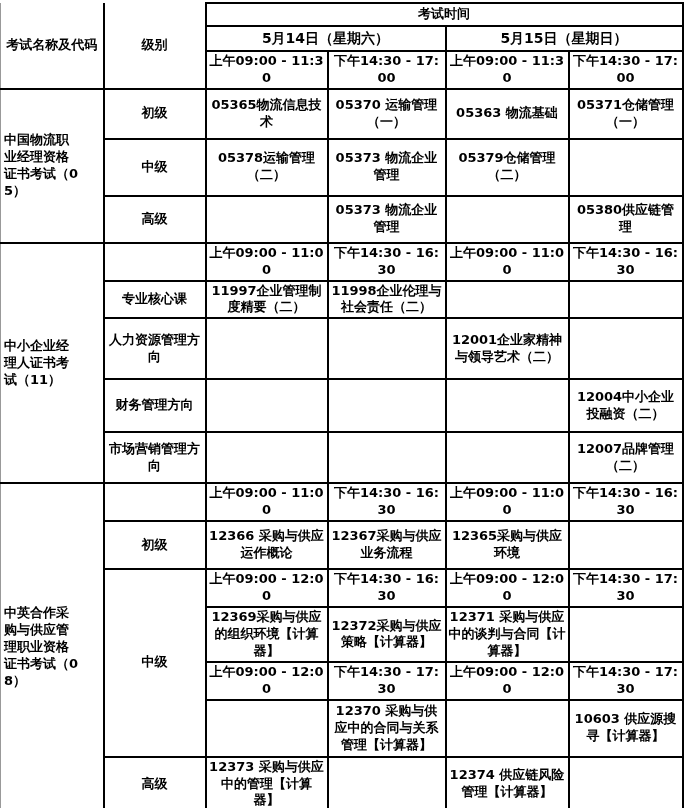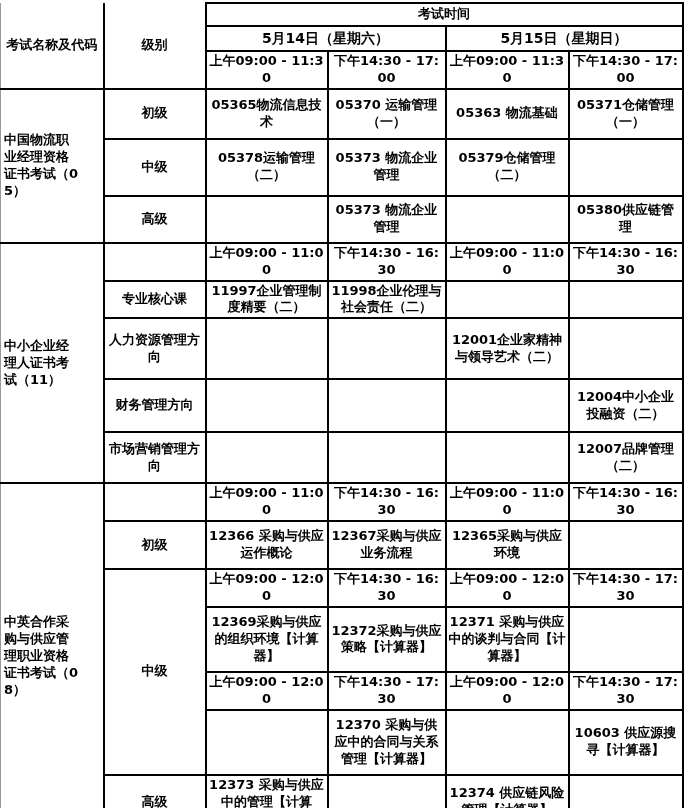--- a/index.html
+++ b/index.html
@@ -151,33 +151,33 @@
           <td>12365采购与供应环境</td>
           <td></td>
         </tr>
         <tr style="height: 31px;">
           <td rowspan="4">中级</td>
           <td class="time">上午09:00 - 12:00</td>
           <td class="time">下午14:30 - 16:30</td>
           <td class="time">上午09:00 - 12:00</td>
           <td class="time">下午14:30 - 17:30</td>
         </tr>
-        <tr style="height: 65px;">
+        <tr style="height: 55px;">
           <td>12369采购与供应的组织环境【计算器】</td>
           <td>12372采购与供应策略【计算器】</td>
           <td>12371 采购与供应中的谈判与合同【计算器】</td>
           <td></td>
         </tr>
         <tr style="height: 28px;">
           <td class="time">上午09:00 - 12:00</td>
           <td class="time">下午14:30 - 17:30</td>
           <td class="time">上午09:00 - 12:00</td>
           <td class="time">下午14:30 - 17:30</td>
         </tr>
-        <tr style="height: 65px;">
+        <tr style="height: 57px;">
           <td></td>
           <td>12370 采购与供应中的合同与关系管理【计算器】</td>
           <td></td>
           <td>10603 供应源搜寻【计算器】</td>
         </tr>
         <tr style="height: 45px;">
           <td>高级</td>
           <td>12373 采购与供应中的管理【计算器】</td>
           <td></td>
           <td>12374 供应链风险管理【计算器】</td>

